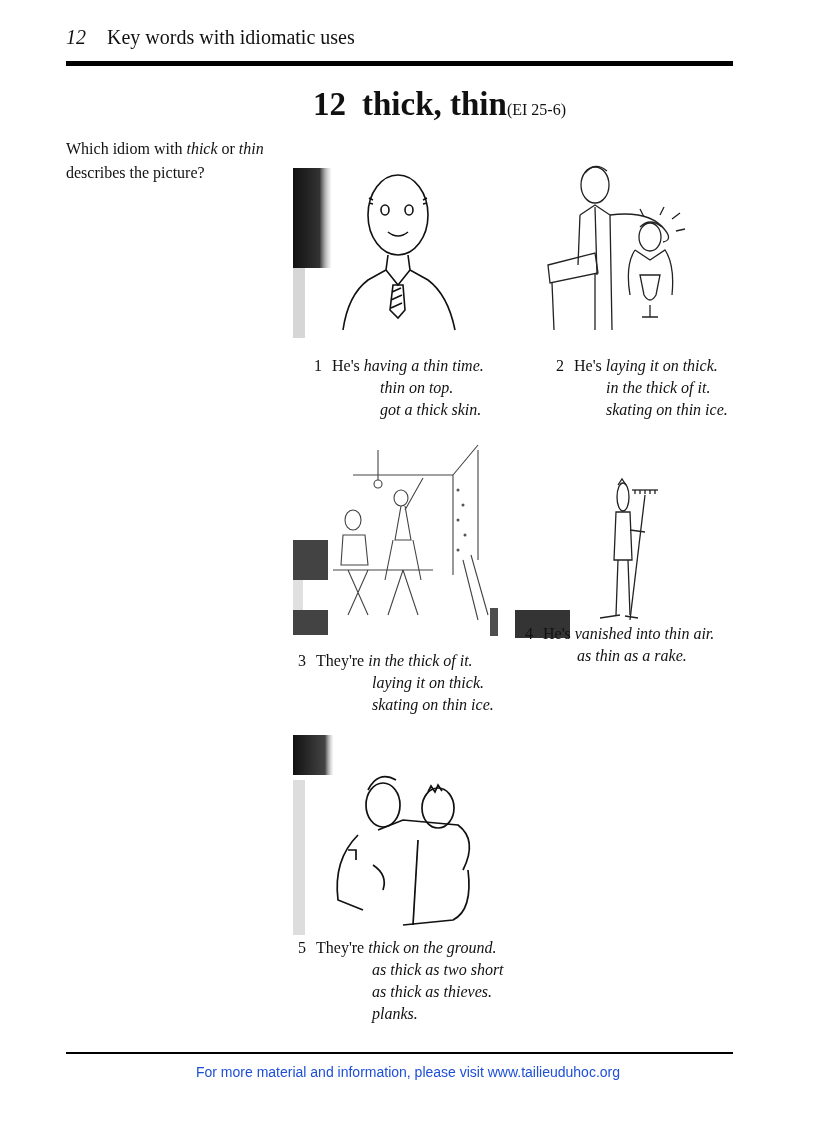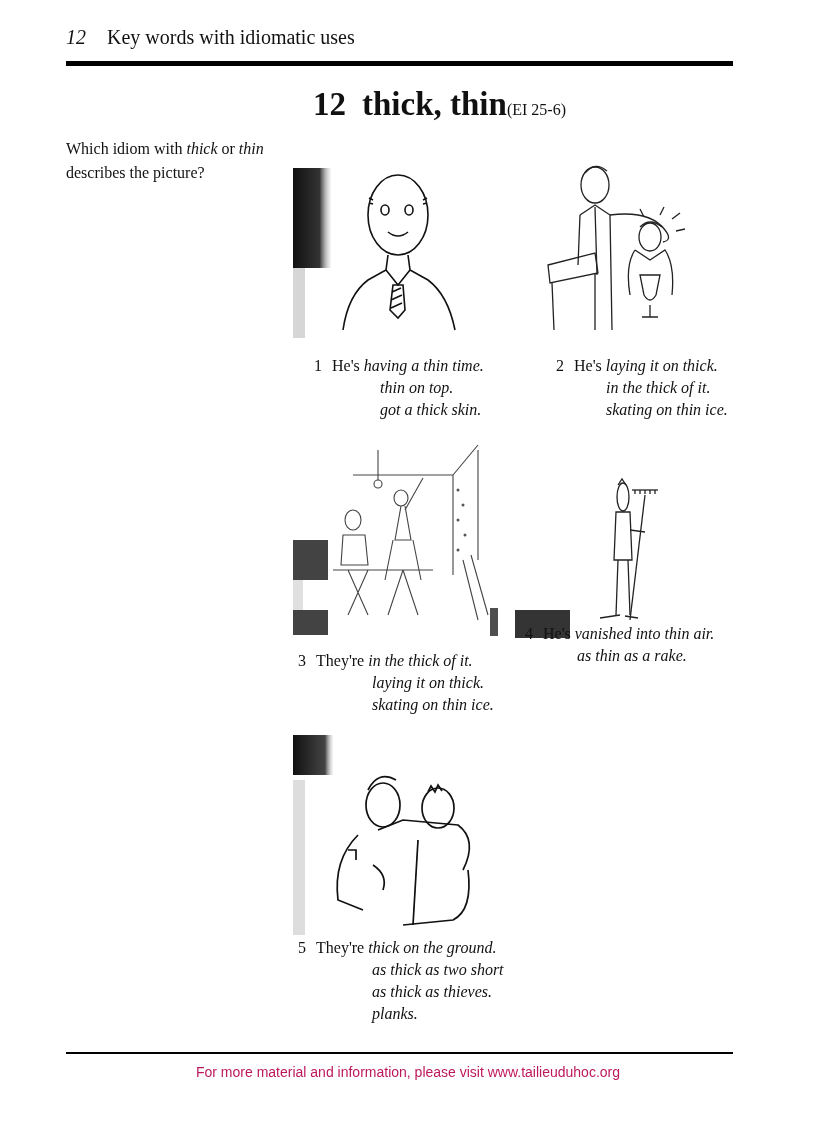--- a/index.html
+++ b/index.html
@@ -16,21 +16,21 @@
   .instruction i { }
   .picture { position: absolute; background: #fff; }
   .picture svg { width: 100%; height: 100%; display: block; }
   .item { position: absolute; font-size: 16px; line-height: 22px; }
   .item .n { display: inline-block; width: 18px; }
   .item .lead { margin-right: 4px; }
   .item .opt { font-style: italic; }
   .item .opt-line { padding-left: var(--indent); font-style: italic; }
   .bottom-rule { left: 66px; top: 1052px; width: 667px; height: 1.5px; background: #000; }
   .footer { left: 0; width: 816px; top: 1064px; text-align: center;
-            font-family: "Liberation Sans", "DejaVu Sans", sans-serif; font-size: 14px; color: #be185d; }
+            font-family: "Liberation Sans", "DejaVu Sans", sans-serif; font-size: 14px; color: #1d4ed8; }
 </style>
 </head>
 <body>
 
 <div class="abs running-head">
   <span class="pgnum">12</span>
   <span>Key words with idiomatic uses</span>
 </div>
 
 <div class="abs top-rule"></div>

